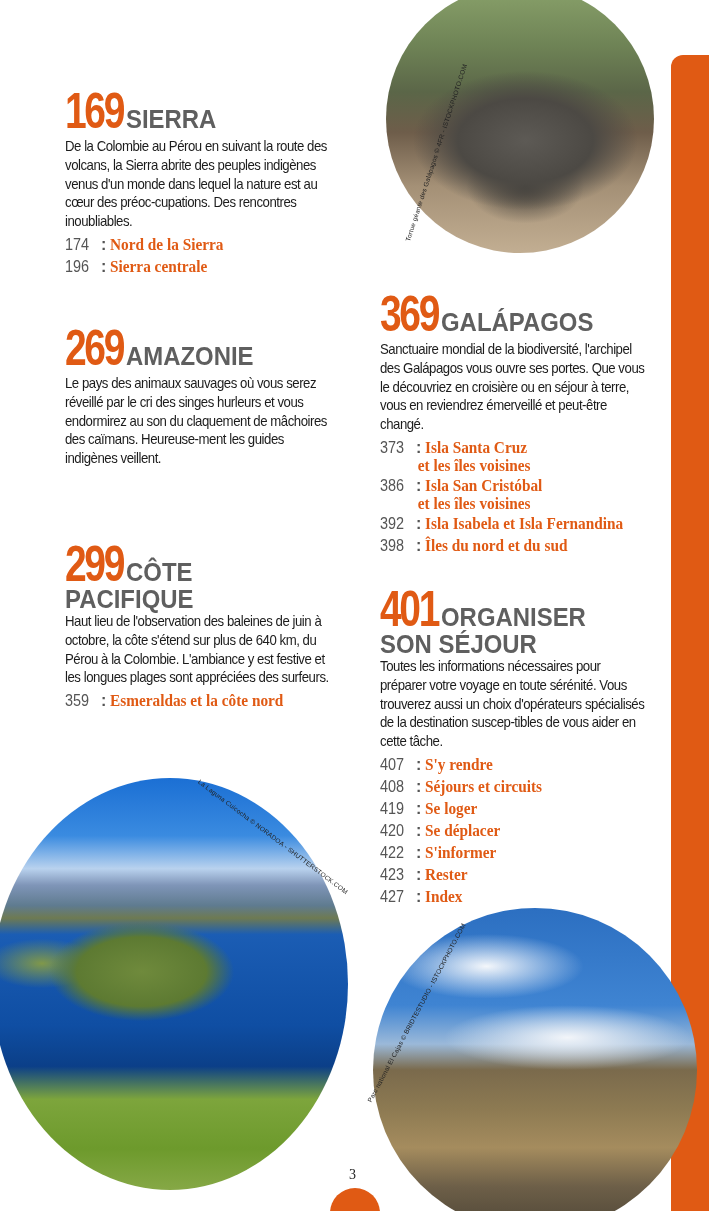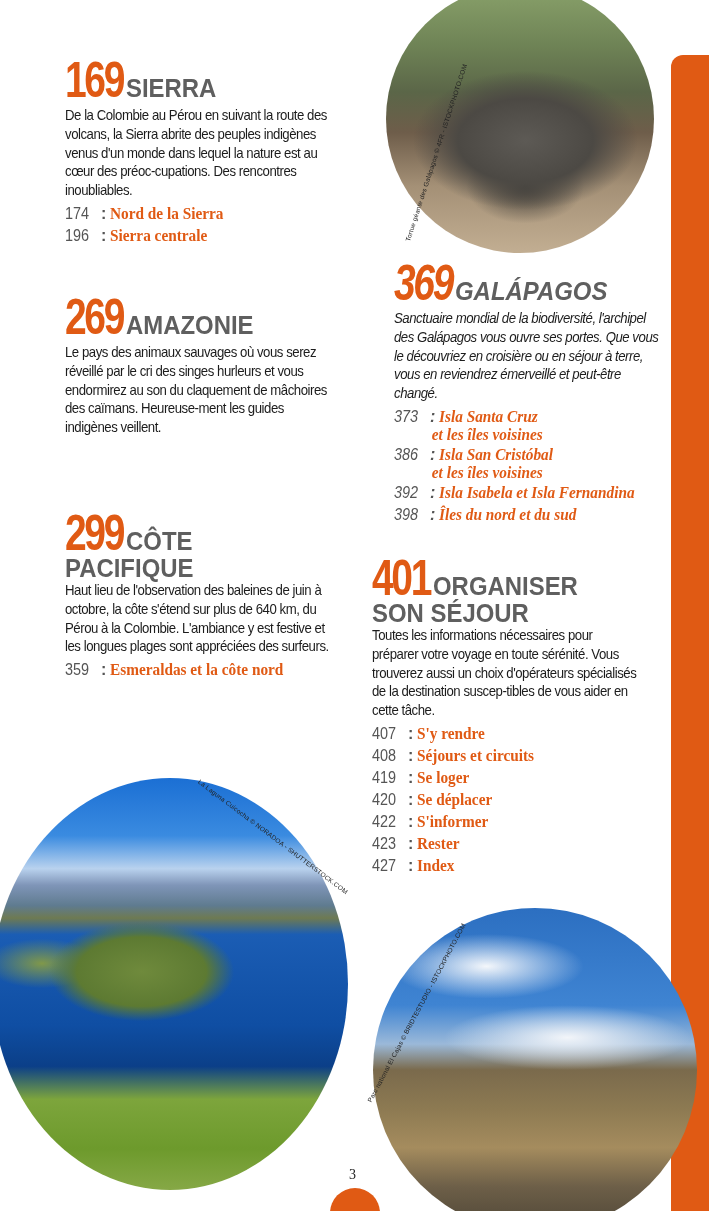--- a/index.html
+++ b/index.html
@@ -60,26 +60,27 @@
       transform-origin: left top;
       font-family: "Liberation Sans", sans-serif;
     }
     .caption-tortoise { left: 404px; top: 240px; transform: rotate(-72deg); }
     .caption-lake { left: 201px; top: 778px; transform: rotate(37deg); }
     .caption-mountain { left: 366px; top: 1100px; transform: rotate(-62deg); }
 
     .section {
       position: absolute;
       width: 270px;
+      margin-top: 31px;
     }
     .sec-sierra { left: 65px; top: 55px; }
     .sec-amazonie { left: 65px; top: 292px; }
     .sec-cote { left: 65px; top: 508px; }
-    .sec-galapagos { left: 394px; top: 258px; width: 272px; font-style: italic; }
-    .sec-organiser { left: 372px; top: 553px; width: 272px; }
+    .sec-galapagos { left: 380px; top: 258px; width: 272px; }
+    .sec-organiser { left: 380px; top: 553px; width: 272px; }
 
     .heading {
       line-height: 1;
       margin: 0;
     }
     .heading .num {
       font-family: "Liberation Sans", sans-serif;
       font-weight: bold;
       font-size: 50px;
       color: #E05A14;

